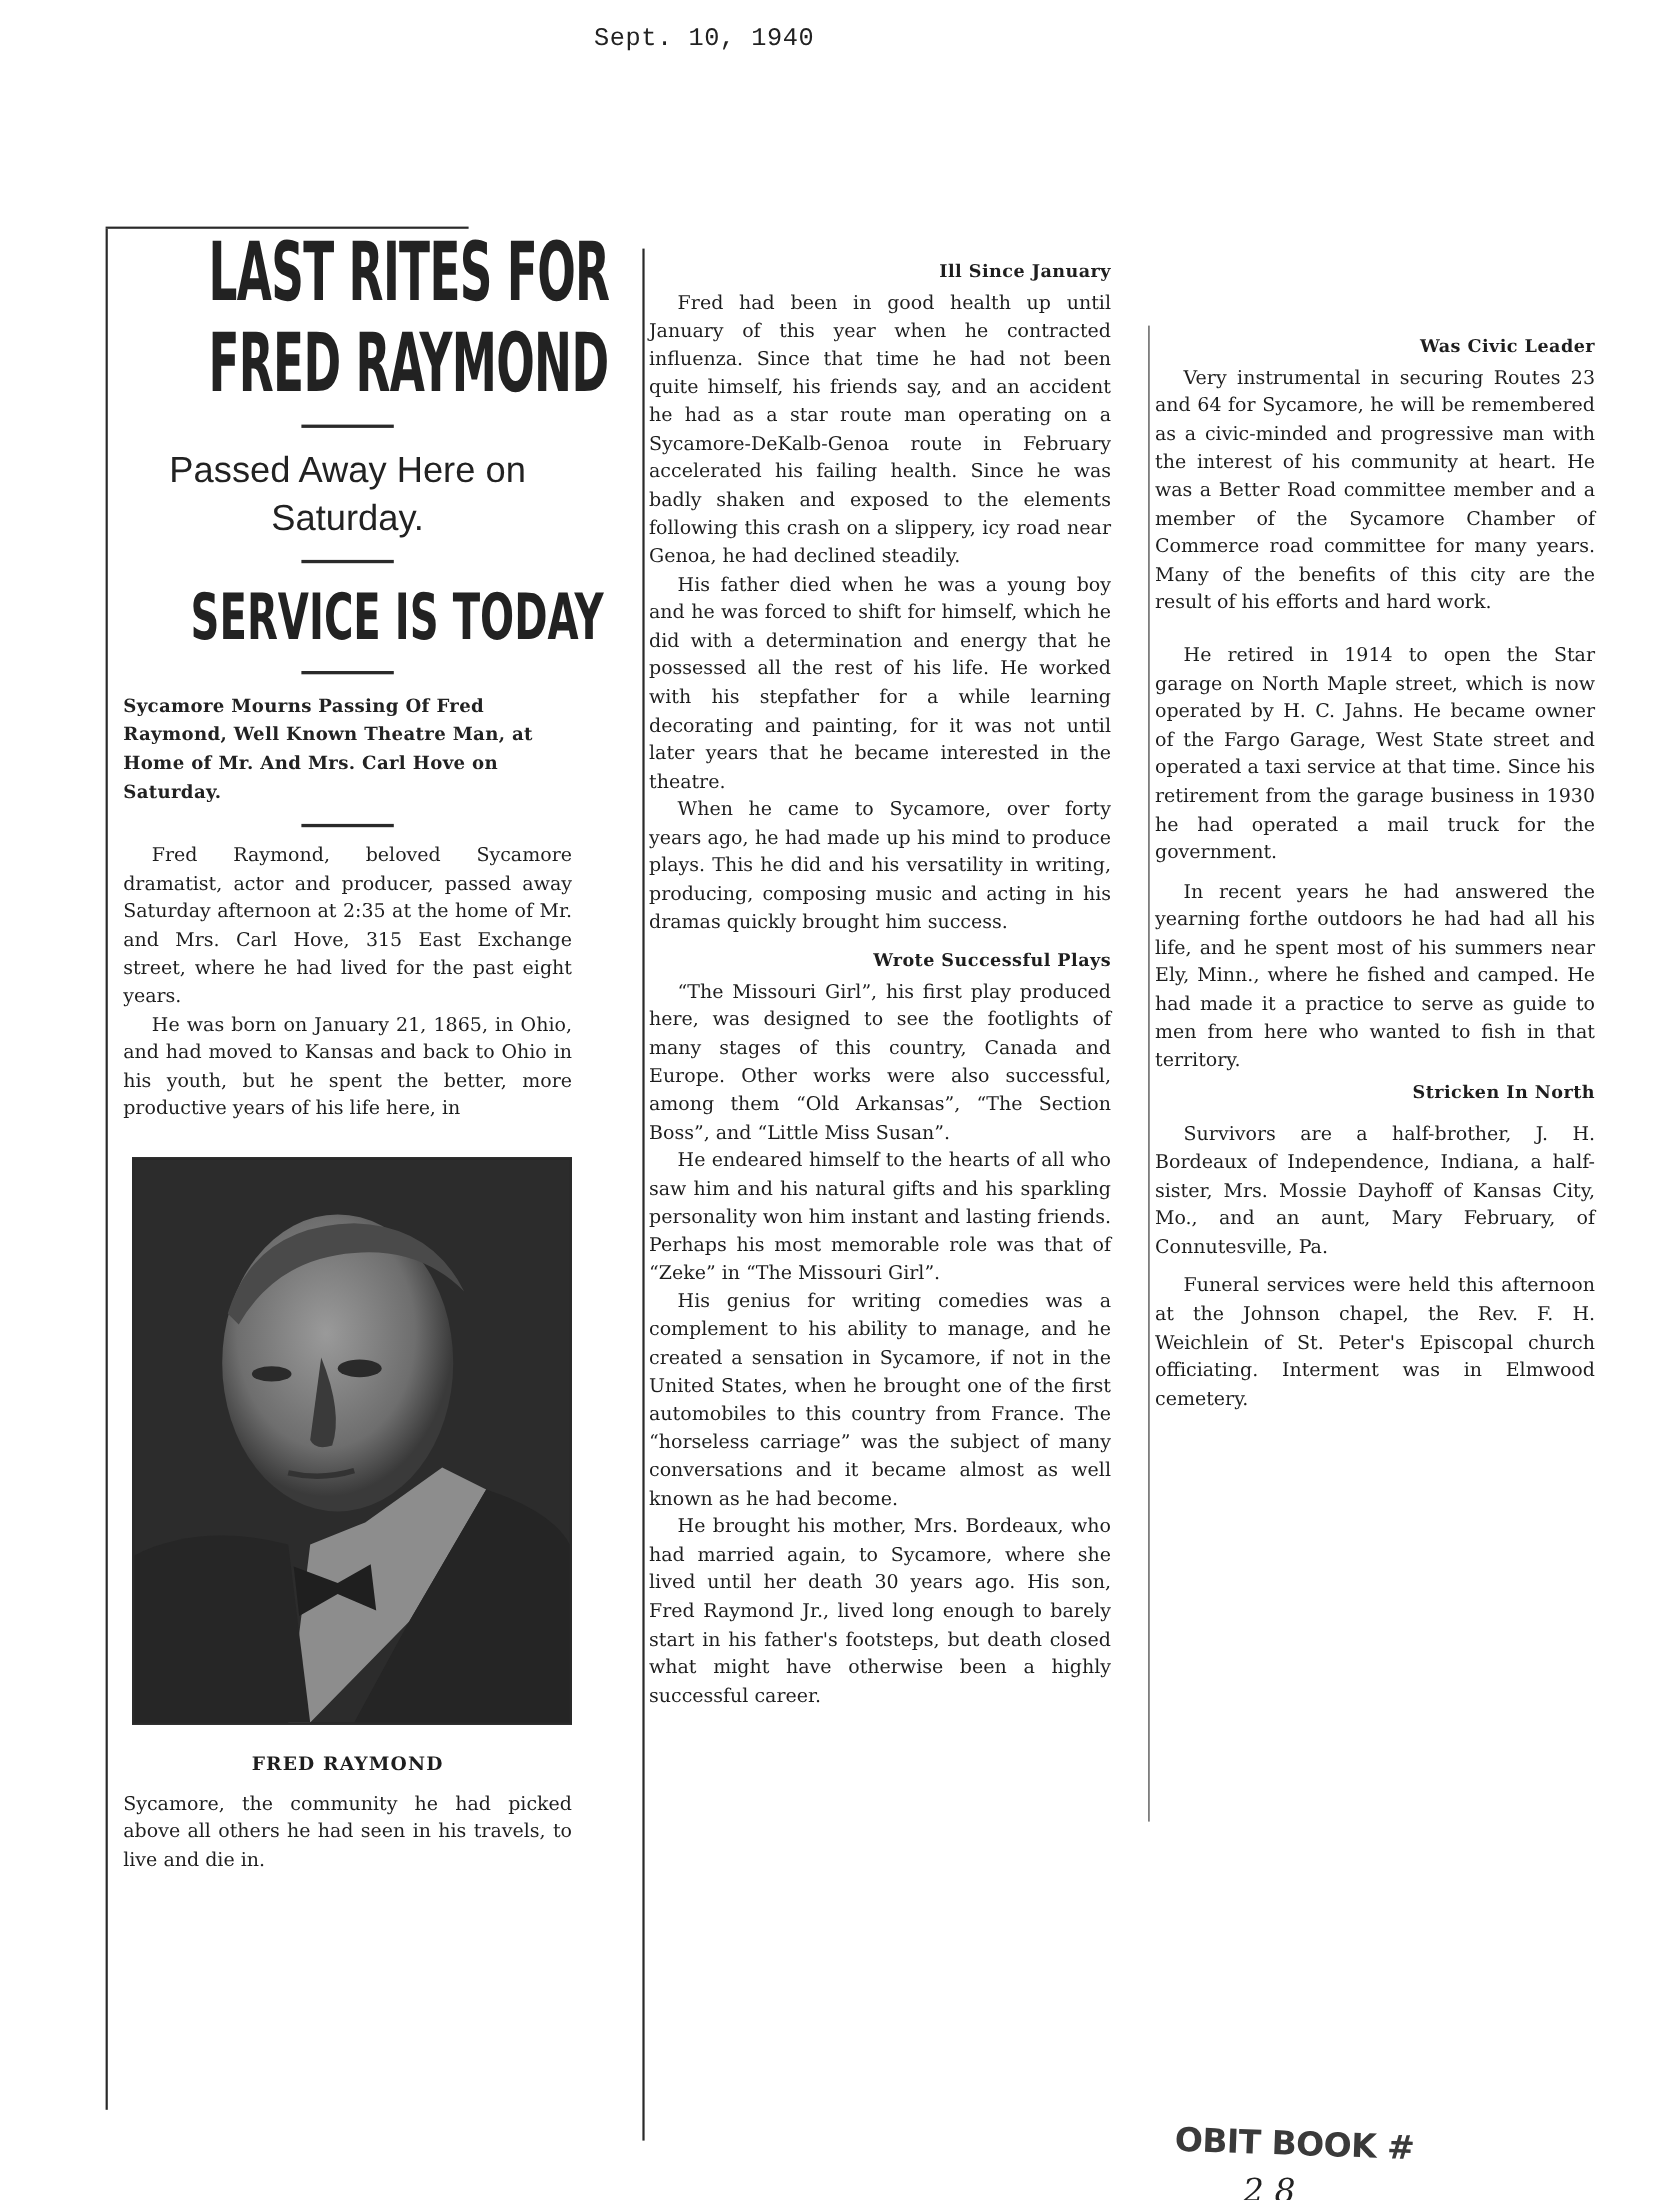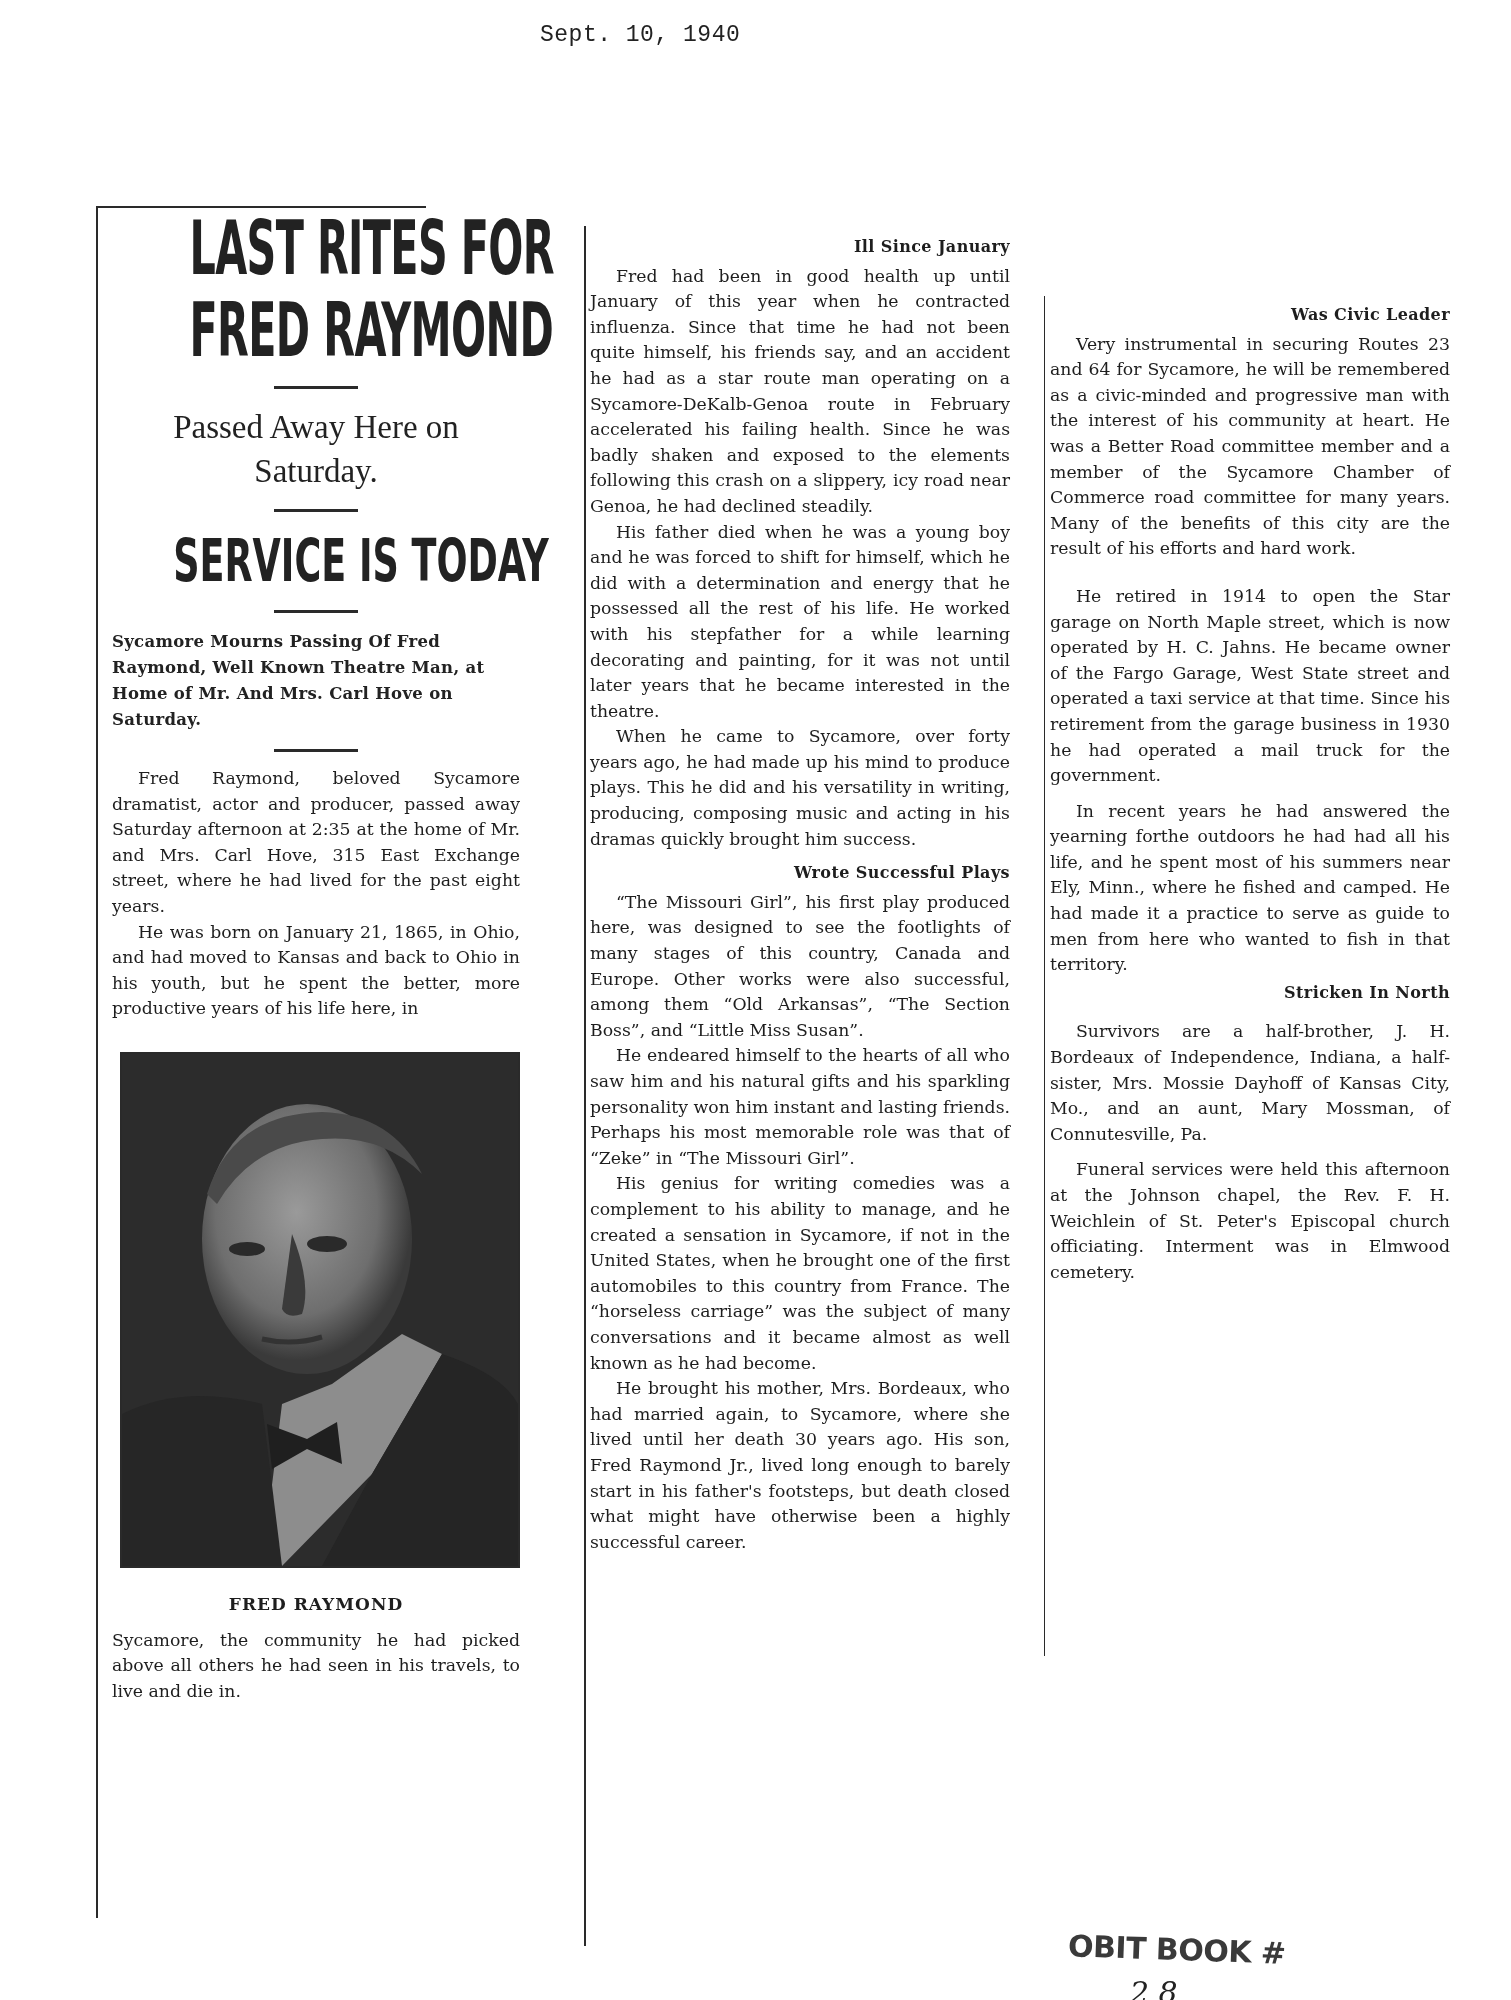--- a/index.html
+++ b/index.html
@@ -11,21 +11,21 @@
   .col .sub { text-align: right; font-family: "DejaVu Serif", serif; font-weight: bold; font-size: 16px; letter-spacing: 0.4px; margin: 2px 0 4px 0; text-indent: 0; }
 
   
   #col1 { left: 112px; top: 208px; width: 408px; }
   .rule-v { position: absolute; background: #2a2a2a; width: 2px; }
   .rule-h { position: absolute; background: #2a2a2a; height: 2px; }
   .headline { font-family: "Liberation Sans Narrow", "DejaVu Sans Condensed", "DejaVu Sans", sans-serif; font-weight: bold; text-align: center; color: #222; transform: scaleX(0.62); transform-origin: center; white-space: nowrap; }
   .h1a { font-size: 74px; line-height: 80px; letter-spacing: -1px; }
   .h1b { font-size: 74px; line-height: 80px; letter-spacing: -1px; margin-top: 2px; }
   .short-rule { width: 84px; height: 3px; background: #2a2a2a; margin: 16px auto; }
-  .deck1 { font-family: Liberation Serif, serif; font-size: 33px; line-height: 44px; text-align: center; color: #222; }
+  .deck1 { font-family: Liberation Sans, sans-serif; font-size: 33px; line-height: 44px; text-align: center; color: #222; }
   .h2 { font-size: 58px; line-height: 66px; margin-top: 2px; transform: scaleX(0.7); }
   .deck2 { font-family: "DejaVu Serif", serif; font-weight: bold; font-size: 16.5px; line-height: 26px; text-align: left; color: #222; letter-spacing: 0.3px; }
   .photo { position: relative; width: 396px; height: 512px; margin: 30px 0 0 8px; border: 2px solid #2a2a2a; background: #2b2b2b; overflow: hidden; }
   .caption-name { text-align: center; font-family: "DejaVu Serif", serif; font-weight: bold; font-size: 17px; letter-spacing: 1px; margin-top: 24px; margin-bottom: 10px; text-indent: 0; }
   .caption { text-indent: 0 !important; }
 
   
   #col2 { left: 590px; top: 232px; width: 420px; }
   
   #col3 { left: 1050px; top: 300px; width: 400px; }
@@ -116,19 +116,19 @@
 
 <div class="col" id="col3">
   <div class="sub">Was Civic Leader</div>
   <p>Very instrumental in securing Routes 23 and 64 for Sycamore, he will be remembered as a civic-minded and progressive man with the interest of his community at heart. He was a Better Road committee member and a member of the Sycamore Chamber of Commerce road committee for many years. Many of the benefits of this city are the result of his efforts and hard work.</p>
   <div class="gap2"></div>
   <p>He retired in 1914 to open the Star garage on North Maple street, which is now operated by H. C. Jahns. He became owner of the Fargo Garage, West State street and operated a taxi service at that time. Since his retirement from the garage business in 1930 he had operated a mail truck for the government.</p>
   <div class="gap"></div>
   <p>In recent years he had answered the yearning forthe outdoors he had had all his life, and he spent most of his summers near Ely, Minn., where he fished and camped. He had made it a practice to serve as guide to men from here who wanted to fish in that territory.</p>
   <div class="sub">Stricken In North</div>
   <div class="gap"></div>
-  <p>Survivors are a half-brother, J. H. Bordeaux of Independence, Indiana, a half-sister, Mrs. Mossie Dayhoff of Kansas City, Mo., and an aunt, Mary Mossman, of Connutesville, Pa.</p>
+  <p>Survivors are a half-brother, J. H. Bordeaux of Independence, Indiana, a half-sister, Mrs. Mossie Dayhoff of Kansas City, Mo., and an aunt, Mary February, of Connutesville, Pa.</p>
   <div class="gap"></div>
   <p>Funeral services were held this afternoon at the Johnson chapel, the Rev. F. H. Weichlein of St. Peter's Episcopal church officiating. Interment was in Elmwood cemetery.</p>
 </div>
 
 <div class="stamp">OBIT BOOK #</div>
 <div class="handwrite">2 8</div>
 
 </body></html>

